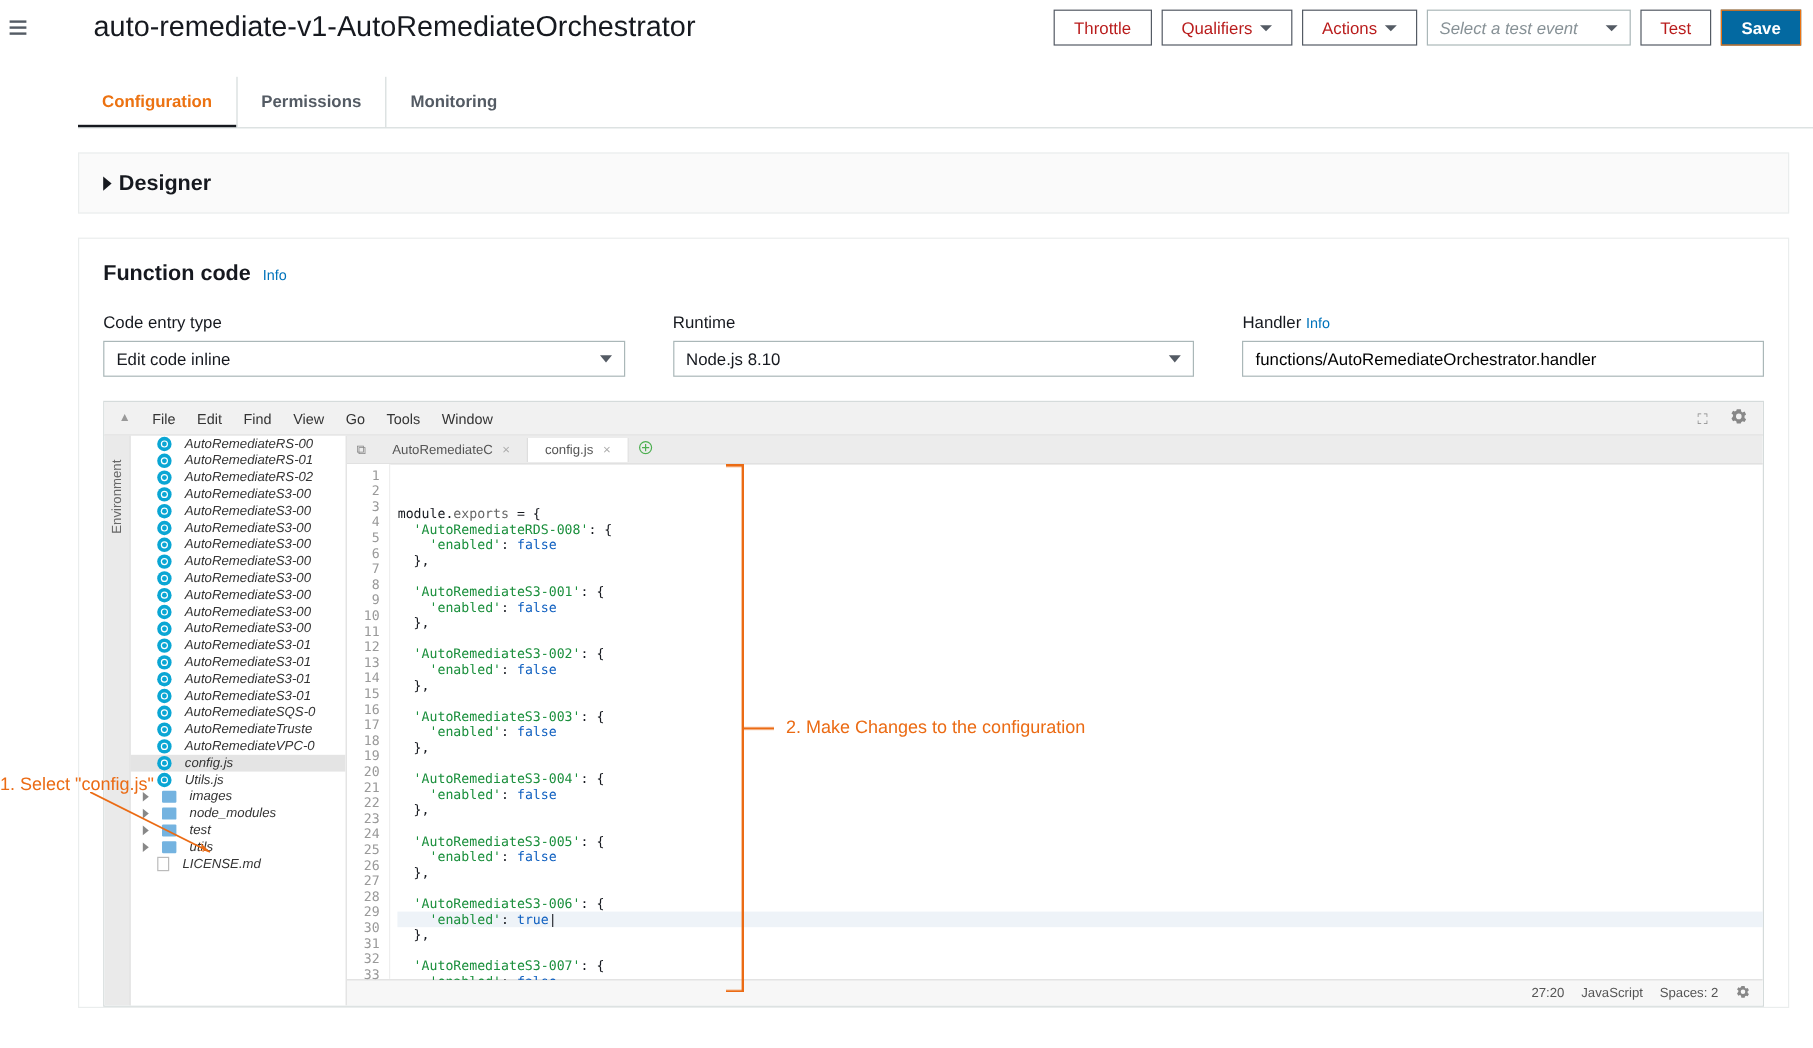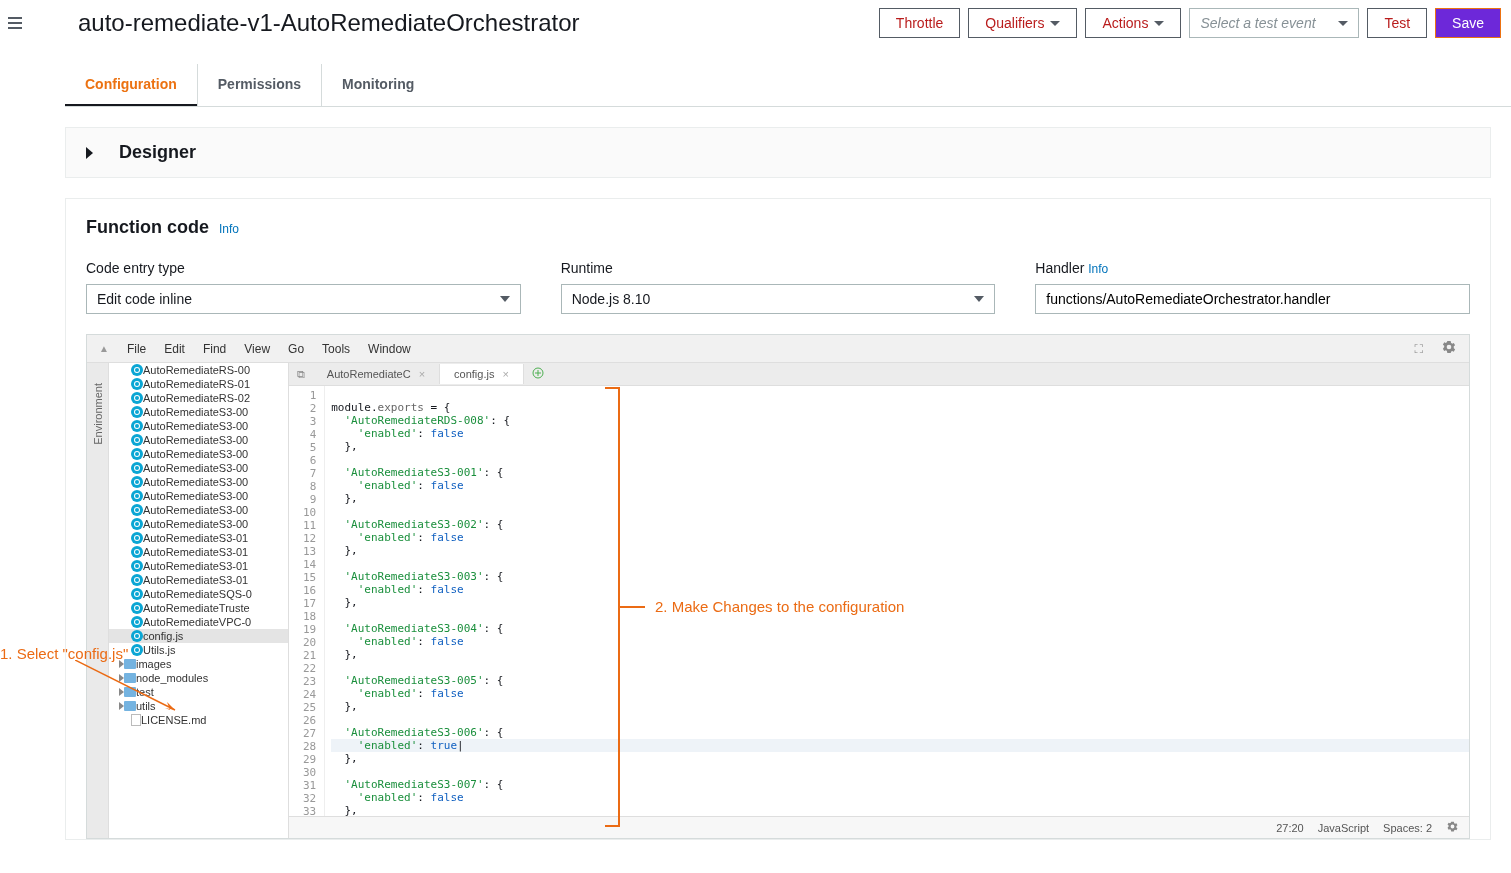--- a/index.html
+++ b/index.html
@@ -3,33 +3,33 @@
 <meta charset="utf-8">
 <style>
 * { margin: 0; padding: 0; box-sizing: border-box; }
 body { font-family: "Amazon Ember", "Helvetica Neue", Arial, sans-serif; font-size: 14px; color: #16191f; background: #fff; width: 1511px; height: 873px; overflow: hidden; position: relative; }
 
 .top-bar { display: flex; align-items: center; padding: 8px 10px 8px 0; gap: 8px; }
 .hamburger { width: 30px; display: flex; flex-direction: column; gap: 3px; padding: 8px; cursor: pointer; }
 .hamburger span { height: 2px; background: #545b64; }
 .page-title { font-size: 24px; font-weight: 400; color: #16191f; margin-left: 40px; flex: 1; }
 .btn { border: 1px solid #545b64; background: #fff; padding: 6px 16px; font-size: 14px; cursor: pointer; color: #b91c1c; display: inline-flex; align-items: center; gap: 6px; }
-.btn.primary { background: #6d28d9; border-color: #ec7211; color: #fff; font-weight: 400; }
+.btn.primary { background: #0369a1; border-color: #ec7211; color: #fff; font-weight: 700; }
 .dropdown-caret { width: 0; height: 0; border-left: 5px solid transparent; border-right: 5px solid transparent; border-top: 5px solid #545b64; }
 .test-select { border: 1px solid #aab7b8; padding: 6px 10px; min-width: 170px; font-style: italic; color: #879196; display: flex; justify-content: space-between; align-items: center; }
 
 .tabs { display: flex; margin-left: 65px; border-bottom: 1px solid #d5dbdb; margin-top: 18px; }
 .tab { padding: 12px 20px; color: #545b64; cursor: pointer; font-weight: 700; font-size: 14px; }
 .tab.active { color: #ec7211; border-bottom: 2px solid #16191f; }
 .tab + .tab { border-left: 1px solid #d5dbdb; }
 
 .content { padding: 20px 20px 0 65px; }
 
 .panel { border: 1px solid #eaeded; background: #fafafa; margin-bottom: 20px; }
-.panel-header { padding: 14px 20px; display: flex; align-items: center; gap: 26px; font-weight: 700; font-size: 18px; }
+.panel-header { padding: 14px 20px; display: flex; align-items: center; gap: 6px; font-weight: 700; font-size: 18px; }
 .disclosure { width: 0; height: 0; border-top: 6px solid transparent; border-bottom: 6px solid transparent; border-left: 7px solid #16191f; }
 
 .panel.white { background: #fff; }
 .section-header { padding: 18px 20px 8px; display: flex; align-items: baseline; gap: 10px; border-bottom: none; }
 .section-header h2 { font-size: 18px; font-weight: 700; }
 .info-link { color: #0073bb; font-size: 12px; cursor: pointer; }
 
 .form-row { display: flex; gap: 40px; padding: 14px 20px 20px; }
 .form-col { flex: 1; display: flex; flex-direction: column; gap: 8px; }
 .form-col label { font-size: 14px; color: #16191f; }
@@ -42,21 +42,21 @@
 .ide-menu { display: flex; align-items: center; gap: 18px; padding: 4px 12px; border-bottom: 1px solid #dedede; font-size: 12px; color: #333; background: #f1f1f1; }
 .ide-menu .arrow-up { color: #999; font-size: 10px; }
 .ide-menu .spacer { flex: 1; }
 .ide-menu .icon-btn { cursor: pointer; color: #888; }
 
 .ide-body { flex: 1; display: flex; overflow: hidden; }
 .side-tab { width: 22px; background: #eaeaea; border-right: 1px solid #dedede; display: flex; flex-direction: column; align-items: center; padding-top: 20px; }
 .side-tab .vtext { writing-mode: vertical-rl; transform: rotate(180deg); font-size: 11px; color: #666; }
 
 .file-tree { width: 180px; border-right: 1px solid #dedede; overflow-y: auto; font-size: 11px; background: #fff; position: relative; }
-.tree-item { display: flex; align-items: center; gap: 0; padding: 1px 6px 1px 22px; white-space: nowrap; overflow: hidden; cursor: pointer; color: #333; }
+.tree-item { display: flex; align-items: center; gap: 11px; padding: 1px 6px 1px 22px; white-space: nowrap; overflow: hidden; cursor: pointer; color: #333; font-style: italic; }
 .tree-item.selected { background: #e4e4e4; }
 .tree-item.folder { padding-left: 10px; }
 .tree-item .js-icon { width: 12px; height: 12px; border-radius: 50%; background: #0aa6d4; flex-shrink: 0; position: relative; }
 .tree-item .js-icon::after { content: ""; position: absolute; inset: 3px; border-radius: 50%; background: #fff; }
 .tree-item .js-icon::before { content: ""; position: absolute; width: 4px; height: 4px; border-radius: 50%; background: #0aa6d4; top: 4px; left: 4px; z-index: 1; }
 .tree-item .fld-icon { width: 12px; height: 10px; background: #74b3e0; border-radius: 1px; flex-shrink: 0; }
 .tree-item .file-icon { width: 10px; height: 12px; background: #fff; border: 1px solid #bbb; flex-shrink: 0; }
 .tree-item .caret-r { width: 0; height: 0; border-top: 4px solid transparent; border-bottom: 4px solid transparent; border-left: 5px solid #888; flex-shrink: 0; }
 .file-tree::-webkit-scrollbar { width: 10px; }
 .file-tree::-webkit-scrollbar-thumb { background: #c1c1c1; }
@@ -65,21 +65,21 @@
 .editor-tabs { display: flex; align-items: center; background: #ececec; border-bottom: 1px solid #dedede; font-size: 11px; }
 .editor-tabs .rw-icon { padding: 4px 8px; color: #888; }
 .etab { padding: 4px 14px; border-right: 1px solid #dedede; cursor: pointer; display: flex; align-items: center; gap: 8px; color: #555; }
 .etab.active { background: #fff; }
 .etab .close { color: #aaa; }
 .etab-plus { padding: 4px 8px; color: #4caf50; cursor: pointer; }
 
 .code { flex: 1; display: flex; font-family: Menlo, Monaco, Consolas, monospace; font-size: 11px; line-height: 13px; overflow: auto; position: relative; }
 .gutter { background: #fff; color: #999; text-align: right; padding: 3px 8px 3px 14px; border-right: 1px solid #eee; user-select: none; }
 .gutter div { height: 13px; }
-.code-lines { padding: 15px 0 3px 6px; flex: 1; white-space: pre; }
+.code-lines { padding: 15px 0 3px 6px; flex: 1; white-space: pre; margin-top: 20px; }
 .code-lines div { height: 13px; }
 .code-lines .hl { background: #eef3f8; }
 .k-str { color: #1a8f3c; }
 .k-val { color: #1060c0; }
 .k-op { color: #666; }
 
 .status-bar { height: 22px; border-top: 1px solid #dedede; display: flex; align-items: center; justify-content: flex-end; gap: 14px; padding: 0 10px; font-size: 11px; color: #555; background: #f7f7f7; }
 
 .annot { position: absolute; color: #eb6b14; font-size: 15px; pointer-events: none; }
 .annot-line { position: absolute; background: #eb6b14; pointer-events: none; }

